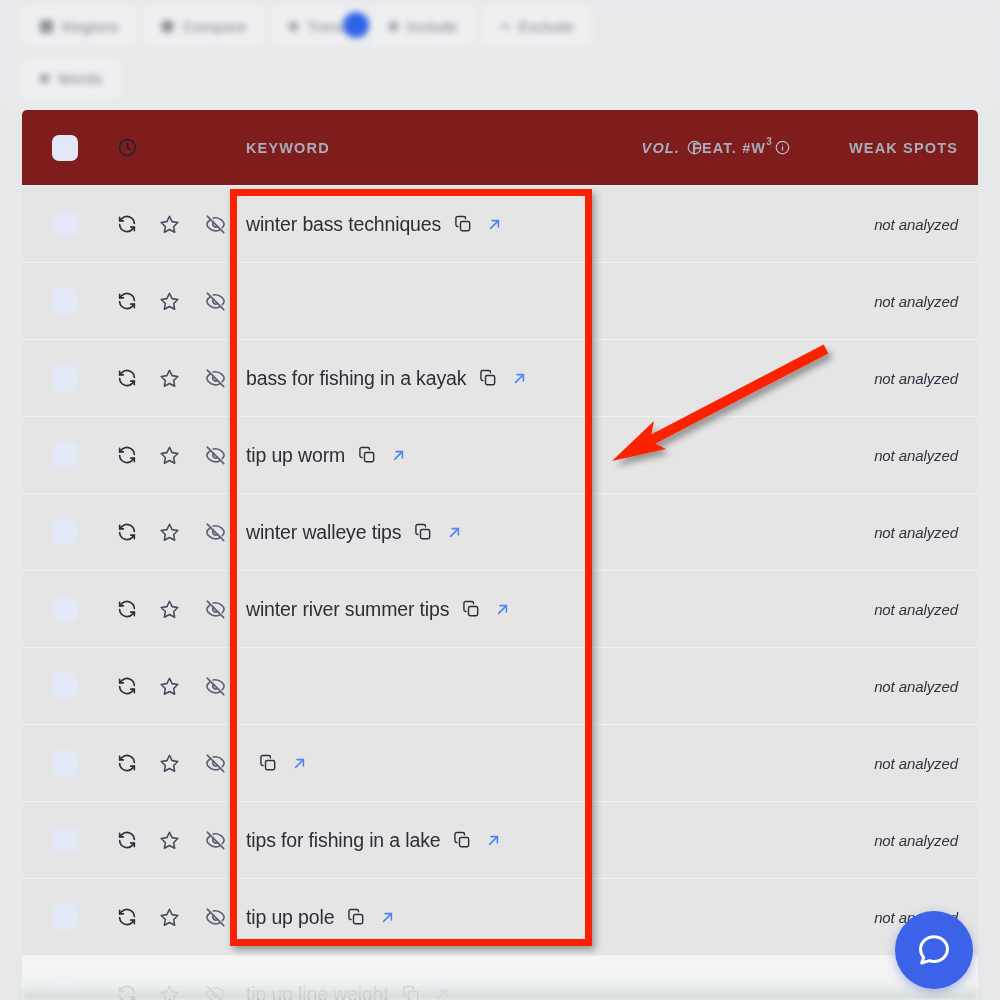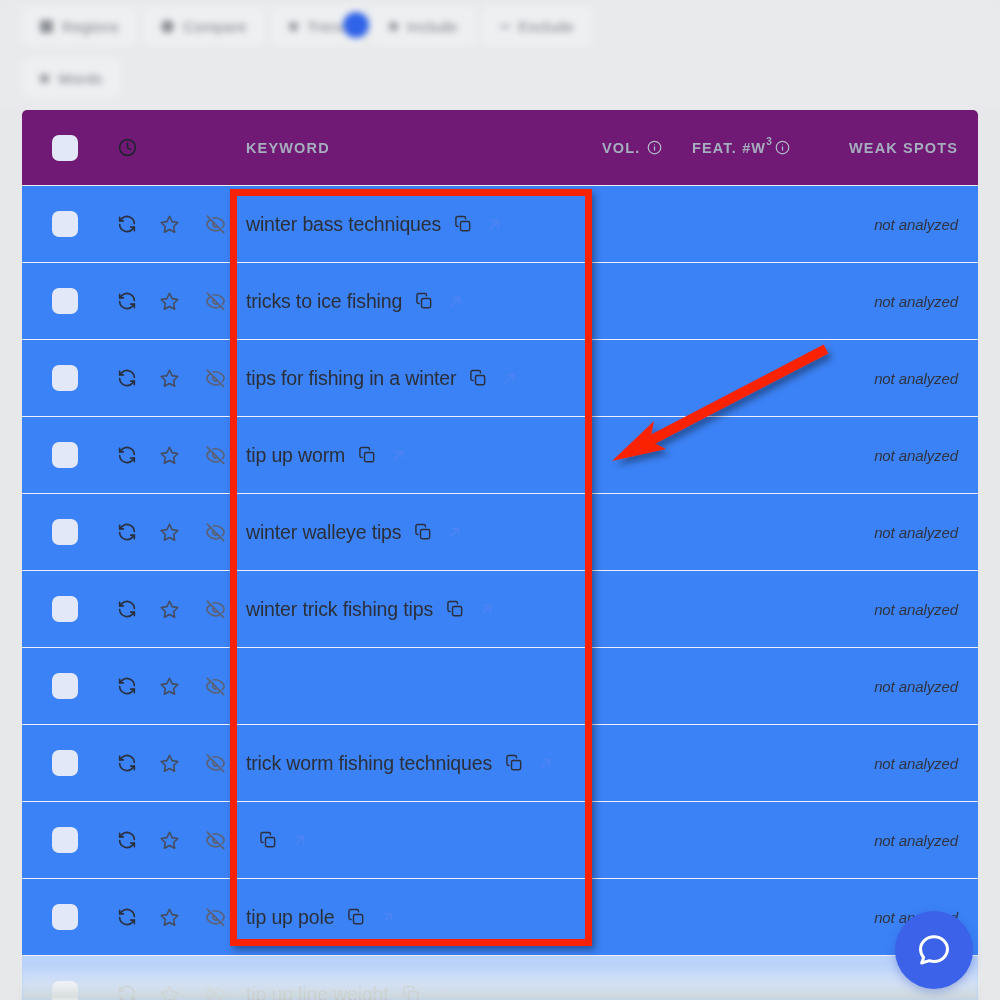--- a/index.html
+++ b/index.html
@@ -80,46 +80,46 @@
     width: 956px;
     height: 890px;
     background: #ffffff;
     border-radius: 5px 5px 0 0;
     overflow: hidden;
   }
 
   .thead {
     position: relative;
     height: 76px;
-    background: #701a75;
+    background: #7f1d1d;
     border-bottom: 1px solid #eceff3;
   }
   .tr {
     position: relative;
     height: 77px;
     border-bottom: 1px solid #eef0f3;
-    background: #3b82f6;
+    background: #e5e5e5;
   }
   .tr.faded { opacity: .35; }
 
   .cell {
     position: absolute;
     top: 0;
     height: 100%;
     display: flex;
     align-items: center;
   }
 
   
   .c-check  { left: 18px;  width: 50px; justify-content: center; }
   .c-ico1   { left: 80px;  width: 50px; justify-content: center; }
   .c-ico2   { left: 122px; width: 50px; justify-content: center; }
   .c-ico3   { left: 168px; width: 50px; justify-content: center; }
   .c-kw     { left: 224px; width: 360px; }
-  .c-vol    { left: 580px; width: 120px; justify-content: flex-start; }
+  .c-vol    { left: 560px; width: 120px; justify-content: flex-end; font-style: italic; }
   .c-feat   { left: 670px; width: 140px; }
   .c-weak   { left: 800px; width: 136px; justify-content: flex-end; }
 
   .th-label {
     font-size: 14.5px;
     font-weight: 700;
     letter-spacing: 1.15px;
     color: #a6adbe;
     white-space: nowrap;
   }
@@ -352,78 +352,63 @@
           <div class="cell c-ico3">
             <span class="icon">
               <svg width="23" height="23" viewBox="0 0 24 24" fill="none" stroke="#5b6175" stroke-width="1.7" stroke-linecap="round" stroke-linejoin="round">
                 <path d="M9.6 5.2A9.6 9.6 0 0 1 12 4.9c5 0 9 4.6 9 6.9 0 .9-.75 2.3-2 3.6"></path>
                 <path d="M6.2 7.3C4.1 8.8 3 10.6 3 11.8c0 2.3 4 6.9 9 6.9 1.5 0 2.9-.4 4.1-1"></path>
                 <path d="M9.9 9.6a3.1 3.1 0 0 0 4.3 4.4"></path>
                 <path d="M3.4 3.2l17.2 17.2"></path>
               </svg>
             </span>
           </div>
+          <div class="cell c-vol">
+            <span class="notanalyzed"></span>
+          </div>
+          <div class="cell c-feat">
+            <span class="notanalyzed"></span>
+          </div>
+          <div class="cell c-weak">
+            <span class="notanalyzed">not analyzed</span>
+          </div>
+        </div>
+        <div class="tr">
+          <div class="cell c-check">
+            <span class="checkbox"></span>
+          </div>
+          <div class="cell c-ico1">
+            <span class="icon">
+              <svg width="22" height="22" viewBox="0 0 24 24" fill="none" stroke="#2a2f3b" stroke-width="1.8" stroke-linecap="round" stroke-linejoin="round">
+                <path d="M20 11.5a8 8 0 0 0-13.7-5.3L4 8.5"></path>
+                <path d="M4 4.6v4h4"></path>
+                <path d="M4 12.5a8 8 0 0 0 13.7 5.3L20 15.5"></path>
+                <path d="M20 19.4v-4h-4"></path>
+              </svg>
+            </span>
+          </div>
+          <div class="cell c-ico2">
+            <span class="icon">
+              <svg width="23" height="23" viewBox="0 0 24 24" fill="none" stroke="#454b5c" stroke-width="1.6" stroke-linejoin="round">
+                <path d="M12 3.4l2.7 5.6 6 .85-4.35 4.2 1.05 6.05L12 17.25 6.6 20.1l1.05-6.05L3.3 9.85l6-.85z"></path>
+              </svg>
+            </span>
+          </div>
+          <div class="cell c-ico3">
+            <span class="icon">
+              <svg width="23" height="23" viewBox="0 0 24 24" fill="none" stroke="#5b6175" stroke-width="1.7" stroke-linecap="round" stroke-linejoin="round">
+                <path d="M9.6 5.2A9.6 9.6 0 0 1 12 4.9c5 0 9 4.6 9 6.9 0 .9-.75 2.3-2 3.6"></path>
+                <path d="M6.2 7.3C4.1 8.8 3 10.6 3 11.8c0 2.3 4 6.9 9 6.9 1.5 0 2.9-.4 4.1-1"></path>
+                <path d="M9.9 9.6a3.1 3.1 0 0 0 4.3 4.4"></path>
+                <path d="M3.4 3.2l17.2 17.2"></path>
+              </svg>
+            </span>
+          </div>
           <div class="cell c-kw">
-            <span class="kw-text">tricks to ice fishing</span>
-            <span class="kw-copy icon">
-              <svg width="20" height="20" viewBox="0 0 24 24" fill="none" stroke="#2a2f3b" stroke-width="1.7" stroke-linecap="round" stroke-linejoin="round">
-                <rect x="9" y="9" width="11" height="11" rx="2"></rect>
-                <path d="M15 5.6V5a2 2 0 0 0-2-2H5.5a2 2 0 0 0-2 2V13a2 2 0 0 0 2 2h.6"></path>
-              </svg>
-            </span>
-            <span class="kw-link icon">
-              <svg width="17" height="17" viewBox="0 0 24 24" fill="none" stroke="#4c84f5" stroke-width="2.2" stroke-linecap="round" stroke-linejoin="round">
-                <path d="M6.5 17.5L17.5 6.5"></path>
-                <path d="M8.5 6.5h9v9"></path>
-              </svg>
-            </span>
-          </div>
-          <div class="cell c-vol">
-            <span class="notanalyzed"></span>
-          </div>
-          <div class="cell c-feat">
-            <span class="notanalyzed"></span>
-          </div>
-          <div class="cell c-weak">
-            <span class="notanalyzed">not analyzed</span>
-          </div>
-        </div>
-        <div class="tr">
-          <div class="cell c-check">
-            <span class="checkbox"></span>
-          </div>
-          <div class="cell c-ico1">
-            <span class="icon">
-              <svg width="22" height="22" viewBox="0 0 24 24" fill="none" stroke="#2a2f3b" stroke-width="1.8" stroke-linecap="round" stroke-linejoin="round">
-                <path d="M20 11.5a8 8 0 0 0-13.7-5.3L4 8.5"></path>
-                <path d="M4 4.6v4h4"></path>
-                <path d="M4 12.5a8 8 0 0 0 13.7 5.3L20 15.5"></path>
-                <path d="M20 19.4v-4h-4"></path>
-              </svg>
-            </span>
-          </div>
-          <div class="cell c-ico2">
-            <span class="icon">
-              <svg width="23" height="23" viewBox="0 0 24 24" fill="none" stroke="#454b5c" stroke-width="1.6" stroke-linejoin="round">
-                <path d="M12 3.4l2.7 5.6 6 .85-4.35 4.2 1.05 6.05L12 17.25 6.6 20.1l1.05-6.05L3.3 9.85l6-.85z"></path>
-              </svg>
-            </span>
-          </div>
-          <div class="cell c-ico3">
-            <span class="icon">
-              <svg width="23" height="23" viewBox="0 0 24 24" fill="none" stroke="#5b6175" stroke-width="1.7" stroke-linecap="round" stroke-linejoin="round">
-                <path d="M9.6 5.2A9.6 9.6 0 0 1 12 4.9c5 0 9 4.6 9 6.9 0 .9-.75 2.3-2 3.6"></path>
-                <path d="M6.2 7.3C4.1 8.8 3 10.6 3 11.8c0 2.3 4 6.9 9 6.9 1.5 0 2.9-.4 4.1-1"></path>
-                <path d="M9.9 9.6a3.1 3.1 0 0 0 4.3 4.4"></path>
-                <path d="M3.4 3.2l17.2 17.2"></path>
-              </svg>
-            </span>
-          </div>
-          <div class="cell c-kw">
-            <span class="kw-text">tips for fishing in a winter</span>
+            <span class="kw-text">bass for fishing in a kayak</span>
             <span class="kw-copy icon">
               <svg width="20" height="20" viewBox="0 0 24 24" fill="none" stroke="#2a2f3b" stroke-width="1.7" stroke-linecap="round" stroke-linejoin="round">
                 <rect x="9" y="9" width="11" height="11" rx="2"></rect>
                 <path d="M15 5.6V5a2 2 0 0 0-2-2H5.5a2 2 0 0 0-2 2V13a2 2 0 0 0 2 2h.6"></path>
               </svg>
             </span>
             <span class="kw-link icon">
               <svg width="17" height="17" viewBox="0 0 24 24" fill="none" stroke="#4c84f5" stroke-width="2.2" stroke-linecap="round" stroke-linejoin="round">
                 <path d="M6.5 17.5L17.5 6.5"></path>
                 <path d="M8.5 6.5h9v9"></path>
@@ -577,21 +562,21 @@
             <span class="icon">
               <svg width="23" height="23" viewBox="0 0 24 24" fill="none" stroke="#5b6175" stroke-width="1.7" stroke-linecap="round" stroke-linejoin="round">
                 <path d="M9.6 5.2A9.6 9.6 0 0 1 12 4.9c5 0 9 4.6 9 6.9 0 .9-.75 2.3-2 3.6"></path>
                 <path d="M6.2 7.3C4.1 8.8 3 10.6 3 11.8c0 2.3 4 6.9 9 6.9 1.5 0 2.9-.4 4.1-1"></path>
                 <path d="M9.9 9.6a3.1 3.1 0 0 0 4.3 4.4"></path>
                 <path d="M3.4 3.2l17.2 17.2"></path>
               </svg>
             </span>
           </div>
           <div class="cell c-kw">
-            <span class="kw-text">winter trick fishing tips</span>
+            <span class="kw-text">winter river summer tips</span>
             <span class="kw-copy icon">
               <svg width="20" height="20" viewBox="0 0 24 24" fill="none" stroke="#2a2f3b" stroke-width="1.7" stroke-linecap="round" stroke-linejoin="round">
                 <rect x="9" y="9" width="11" height="11" rx="2"></rect>
                 <path d="M15 5.6V5a2 2 0 0 0-2-2H5.5a2 2 0 0 0-2 2V13a2 2 0 0 0 2 2h.6"></path>
               </svg>
             </span>
             <span class="kw-link icon">
               <svg width="17" height="17" viewBox="0 0 24 24" fill="none" stroke="#4c84f5" stroke-width="2.2" stroke-linecap="round" stroke-linejoin="round">
                 <path d="M6.5 17.5L17.5 6.5"></path>
                 <path d="M8.5 6.5h9v9"></path>
@@ -674,21 +659,20 @@
             <span class="icon">
               <svg width="23" height="23" viewBox="0 0 24 24" fill="none" stroke="#5b6175" stroke-width="1.7" stroke-linecap="round" stroke-linejoin="round">
                 <path d="M9.6 5.2A9.6 9.6 0 0 1 12 4.9c5 0 9 4.6 9 6.9 0 .9-.75 2.3-2 3.6"></path>
                 <path d="M6.2 7.3C4.1 8.8 3 10.6 3 11.8c0 2.3 4 6.9 9 6.9 1.5 0 2.9-.4 4.1-1"></path>
                 <path d="M9.9 9.6a3.1 3.1 0 0 0 4.3 4.4"></path>
                 <path d="M3.4 3.2l17.2 17.2"></path>
               </svg>
             </span>
           </div>
           <div class="cell c-kw">
-            <span class="kw-text">trick worm fishing techniques</span>
             <span class="kw-copy icon">
               <svg width="20" height="20" viewBox="0 0 24 24" fill="none" stroke="#2a2f3b" stroke-width="1.7" stroke-linecap="round" stroke-linejoin="round">
                 <rect x="9" y="9" width="11" height="11" rx="2"></rect>
                 <path d="M15 5.6V5a2 2 0 0 0-2-2H5.5a2 2 0 0 0-2 2V13a2 2 0 0 0 2 2h.6"></path>
               </svg>
             </span>
             <span class="kw-link icon">
               <svg width="17" height="17" viewBox="0 0 24 24" fill="none" stroke="#4c84f5" stroke-width="2.2" stroke-linecap="round" stroke-linejoin="round">
                 <path d="M6.5 17.5L17.5 6.5"></path>
                 <path d="M8.5 6.5h9v9"></path>
@@ -730,20 +714,21 @@
             <span class="icon">
               <svg width="23" height="23" viewBox="0 0 24 24" fill="none" stroke="#5b6175" stroke-width="1.7" stroke-linecap="round" stroke-linejoin="round">
                 <path d="M9.6 5.2A9.6 9.6 0 0 1 12 4.9c5 0 9 4.6 9 6.9 0 .9-.75 2.3-2 3.6"></path>
                 <path d="M6.2 7.3C4.1 8.8 3 10.6 3 11.8c0 2.3 4 6.9 9 6.9 1.5 0 2.9-.4 4.1-1"></path>
                 <path d="M9.9 9.6a3.1 3.1 0 0 0 4.3 4.4"></path>
                 <path d="M3.4 3.2l17.2 17.2"></path>
               </svg>
             </span>
           </div>
           <div class="cell c-kw">
+            <span class="kw-text">tips for fishing in a lake</span>
             <span class="kw-copy icon">
               <svg width="20" height="20" viewBox="0 0 24 24" fill="none" stroke="#2a2f3b" stroke-width="1.7" stroke-linecap="round" stroke-linejoin="round">
                 <rect x="9" y="9" width="11" height="11" rx="2"></rect>
                 <path d="M15 5.6V5a2 2 0 0 0-2-2H5.5a2 2 0 0 0-2 2V13a2 2 0 0 0 2 2h.6"></path>
               </svg>
             </span>
             <span class="kw-link icon">
               <svg width="17" height="17" viewBox="0 0 24 24" fill="none" stroke="#4c84f5" stroke-width="2.2" stroke-linecap="round" stroke-linejoin="round">
                 <path d="M6.5 17.5L17.5 6.5"></path>
                 <path d="M8.5 6.5h9v9"></path>

